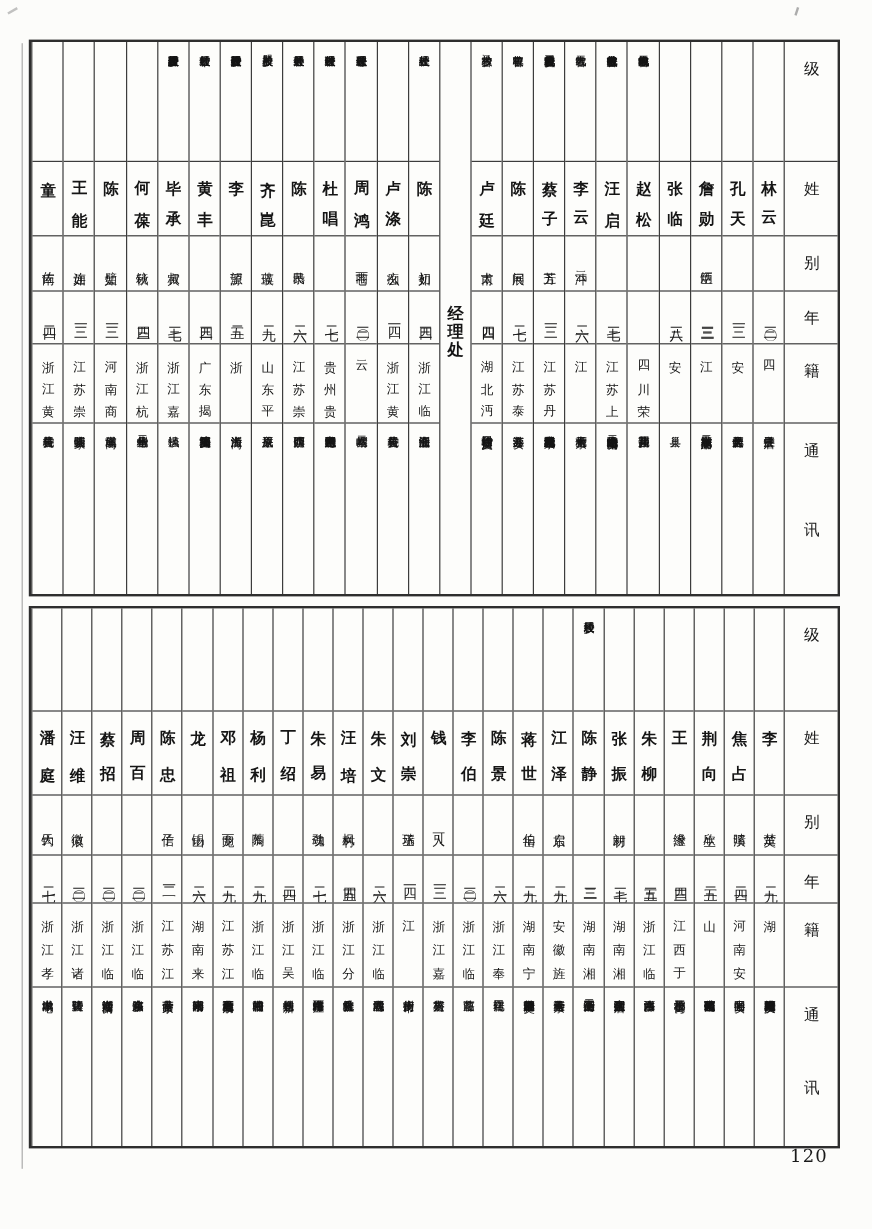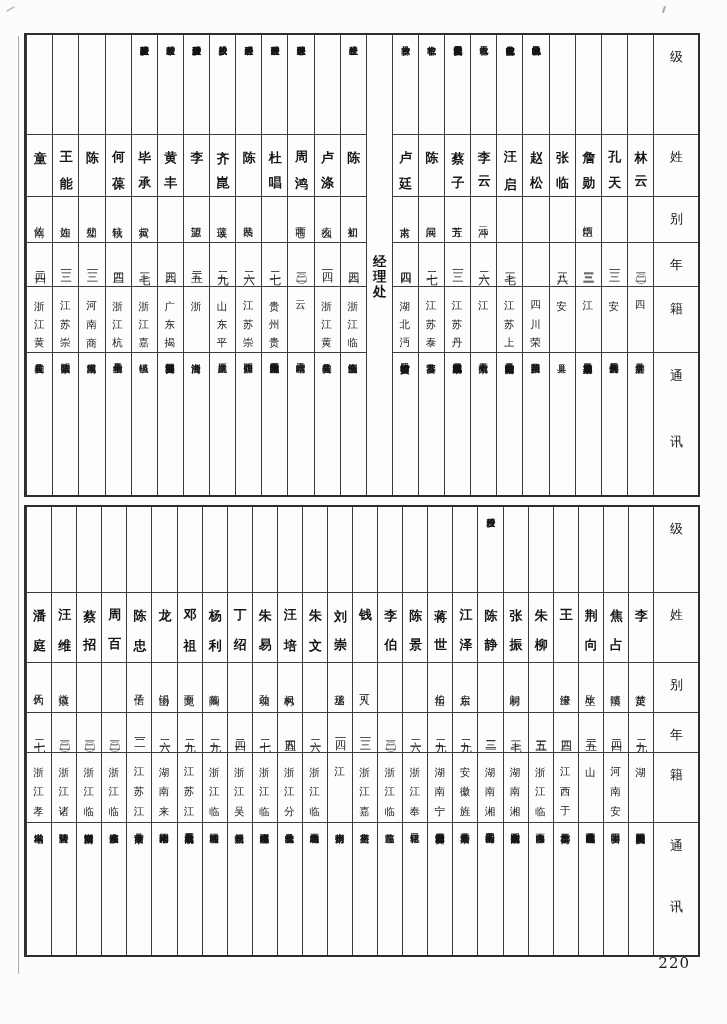--- a/index.html
+++ b/index.html
@@ -1064,13 +1064,13 @@
       </div>
       <div class="cell r-native">
         <span class="vtxt v-spread f-native">浙江孝丰</span>
       </div>
       <div class="cell r-addr">
         <span class="vtxt v-top f-addr">孝丰城内洪宅</span>
       </div>
     </div>
   </div>
 
-<div class="page-number">220</div>
+<div class="page-number">120</div>
 
 </body></html>

